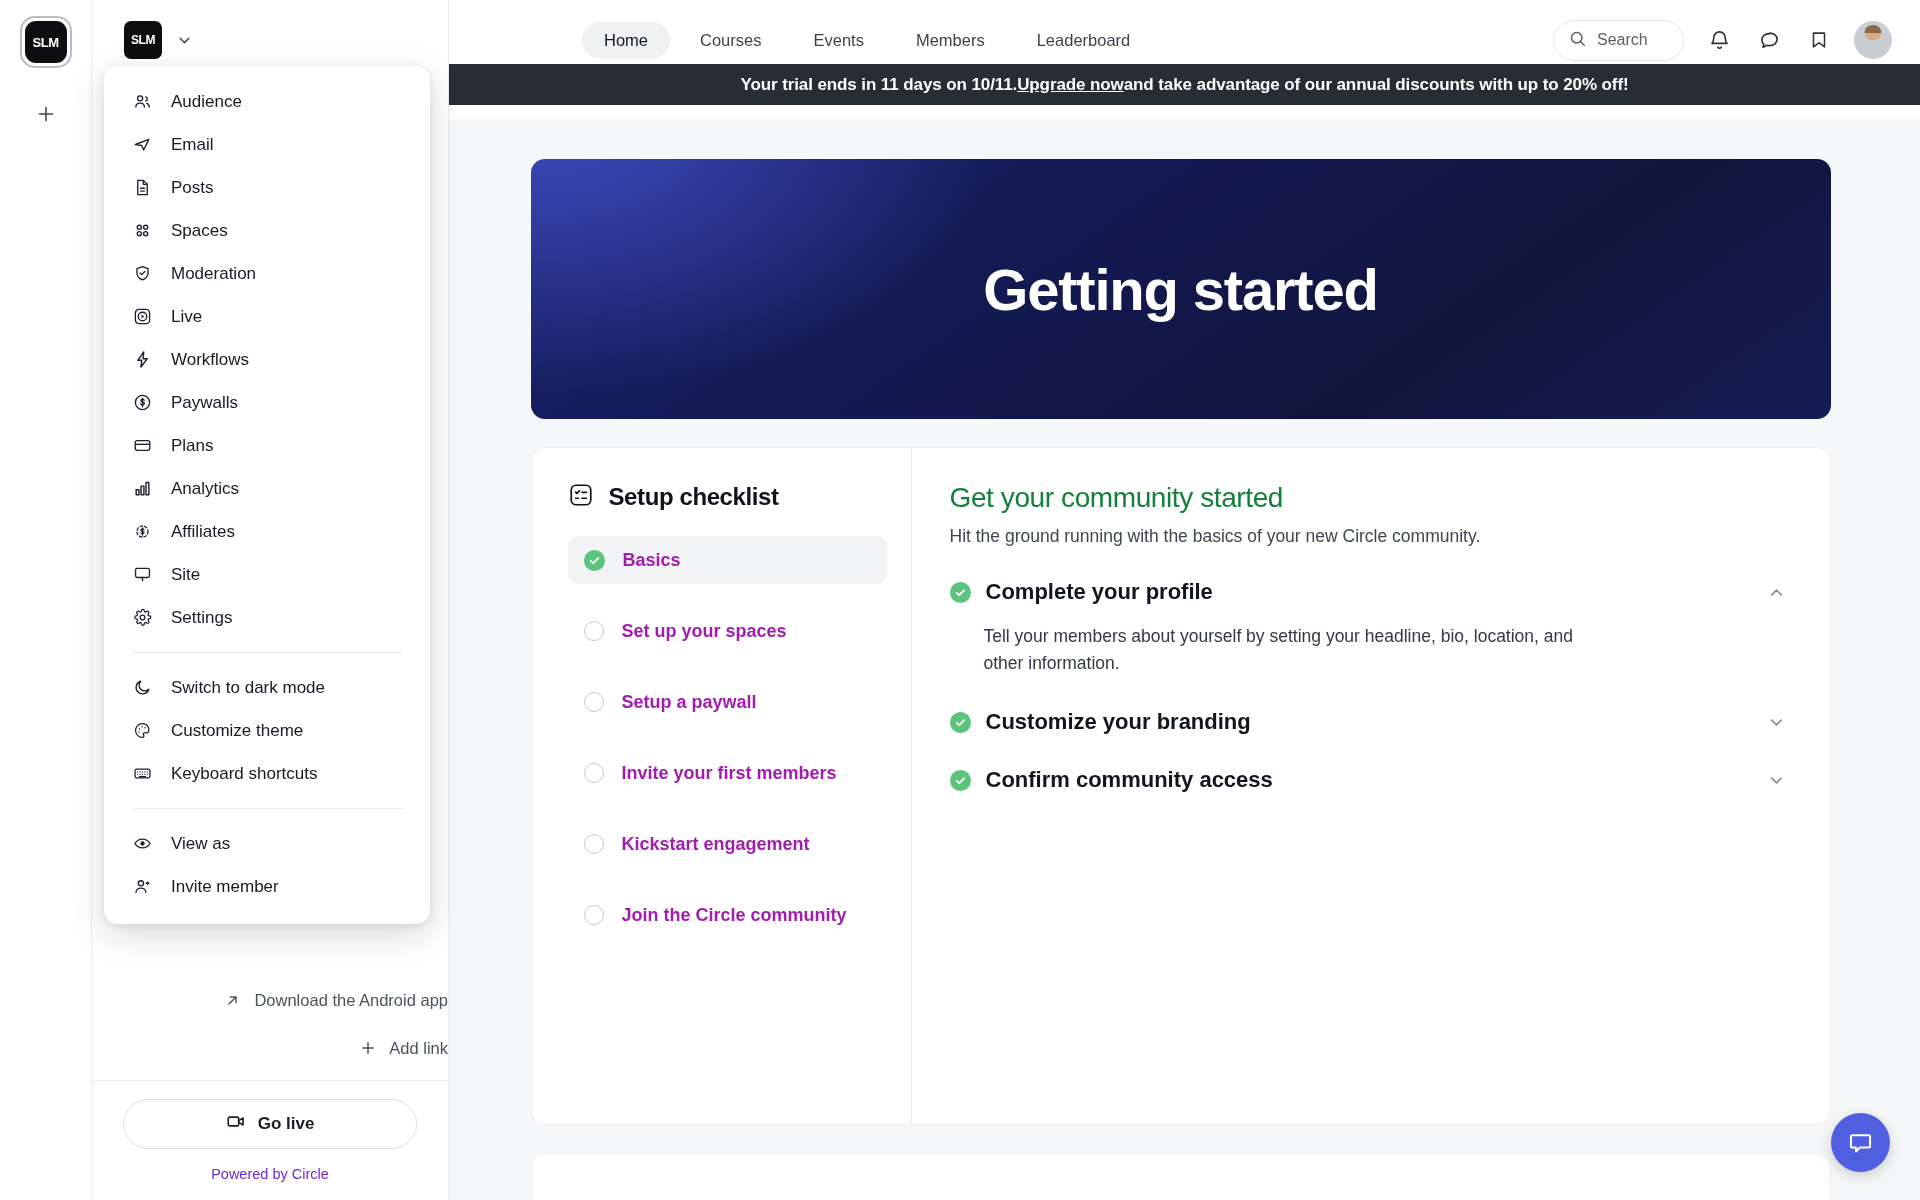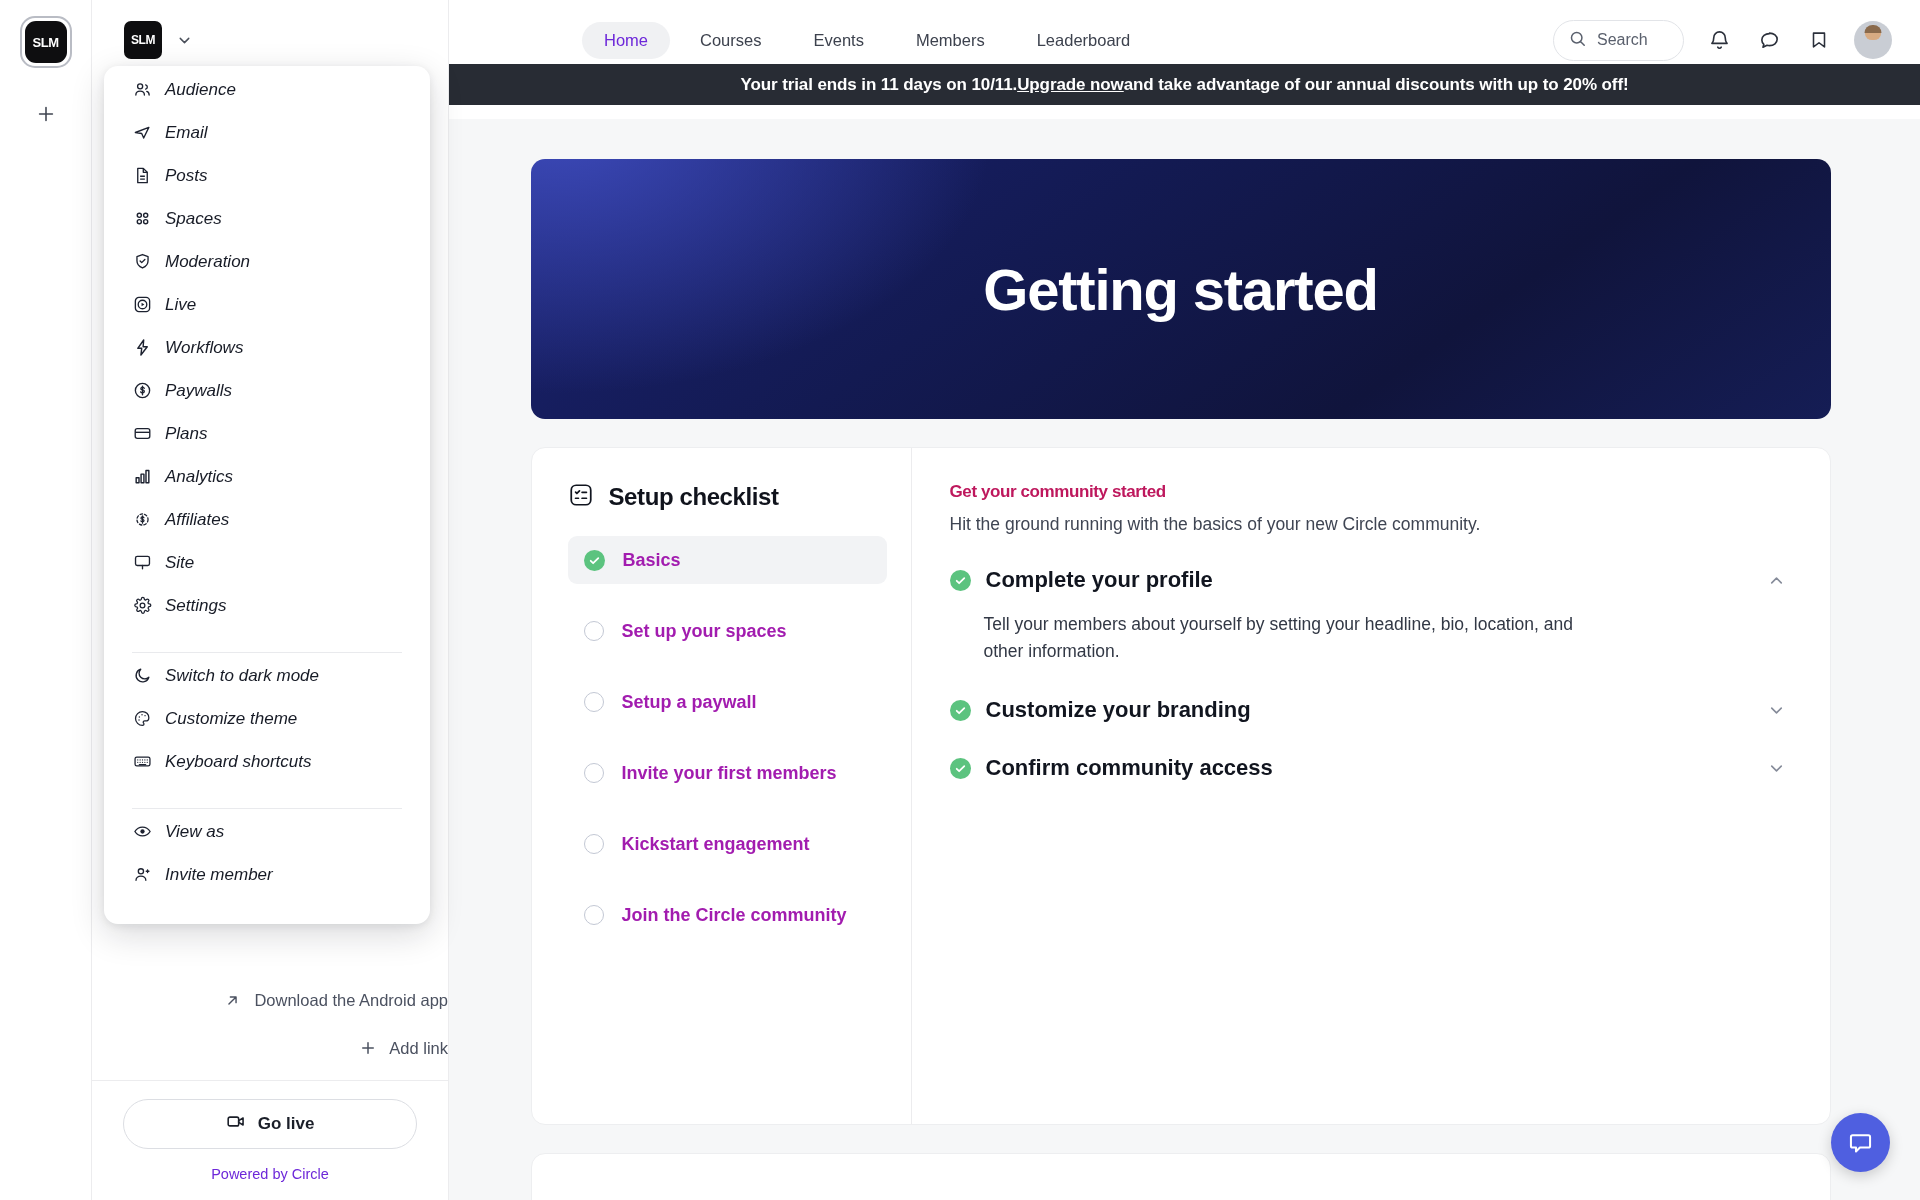--- a/index.html
+++ b/index.html
@@ -90,21 +90,21 @@
     border-bottom: 0;
   }
   .nav-center {
     position: absolute; left: 133px; top: 0; height: 80px;
     display: flex; align-items: center; gap: 8px;
   }
   .nav-item {
     padding: 9px 22px; border-radius: 999px;
     font-size: 16.5px; color: #3d424e; white-space: nowrap;
   }
-  .nav-item.active { background: #f0f1f3; color: #6d28d9; }
+  .nav-item.active { background: #f0f1f3; color: #0f172a; }
 
   .top-right {
     position: absolute; right: 28px; top: 0; height: 80px;
     display: flex; align-items: center; gap: 20px;
   }
   .search-pill {
     width: 131px; height: 41px; border: 1px solid #e2e4e8; border-radius: 999px;
     display: flex; align-items: center; gap: 10px; padding: 0 14px;
     color: #5a606d; font-size: 16px;
   }
@@ -178,21 +178,21 @@
     width: 21px; height: 21px; border-radius: 50%;
     background: #5cc37f; display: flex; align-items: center; justify-content: center;
     flex: 0 0 auto;
   }
   .dot-empty {
     width: 20px; height: 20px; border-radius: 50%;
     border: 1.6px solid #c3c8d4; flex: 0 0 auto;
   }
 
   .detail-col { flex: 1; padding: 34px 44px 24px 38px; }
-  .detail-col h2 { font-size: 17px; font-weight: 700; color: #be185d; letter-spacing: -0.4px; }
+  .detail-col h2 { font-size: 28px; font-weight: 400; color: #15803d; letter-spacing: -0.4px; }
   .detail-sub { font-size: 17.5px; color: #3f4553; margin-top: 12px; }
 
   .acc-item { margin-top: 32px; }
   .acc-head {
     display: flex; align-items: center; gap: 15px;
   }
   .acc-head .title { font-size: 22px; font-weight: 700; color: #11151f; flex: 1; }
   .acc-chev { color: #858b99; display: flex; }
   .acc-body {
     margin: 18px 0 0 34px; max-width: 620px;
@@ -215,23 +215,23 @@
   .dropdown {
     position: absolute; left: 104px; top: 66px;
     width: 326px;
     background: #ffffff;
     border-radius: 14px;
     box-shadow: 0 10px 34px rgba(16,20,30,0.16), 0 2px 8px rgba(16,20,30,0.08);
     padding: 14px 0 16px 0;
     z-index: 50;
   }
   .dd-item {
-    display: flex; align-items: flex-start; gap: 13px;
+    display: flex; align-items: center; gap: 19px;
     height: 43px; padding: 0 18px 0 28px;
-    font-size: 17px; color: #171b26; font-weight: 400; font-style: italic;
+    font-size: 17px; color: #171b26; font-weight: 400;
   }
   .dd-item .ic { width: 20px; display: flex; align-items: center; justify-content: center; color: #1d2230; }
   .dd-sep { height: 1px; background: #e9eaed; margin: 13px 28px; }
 </style>
 </head>
 <body>
 
 <div id="app">
 
   <div class="community-rail">

